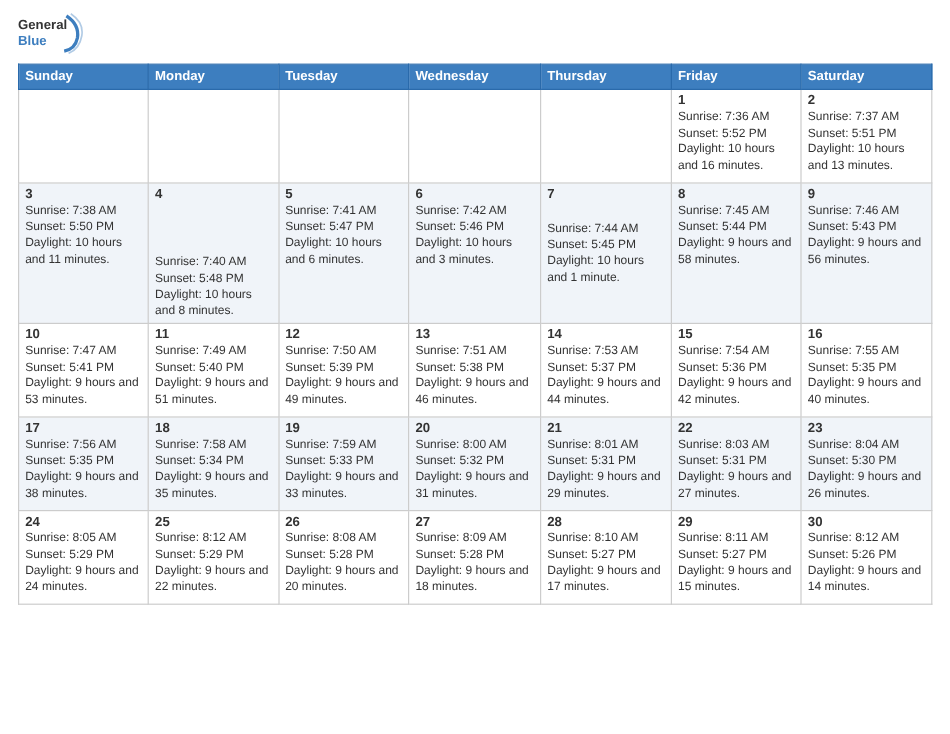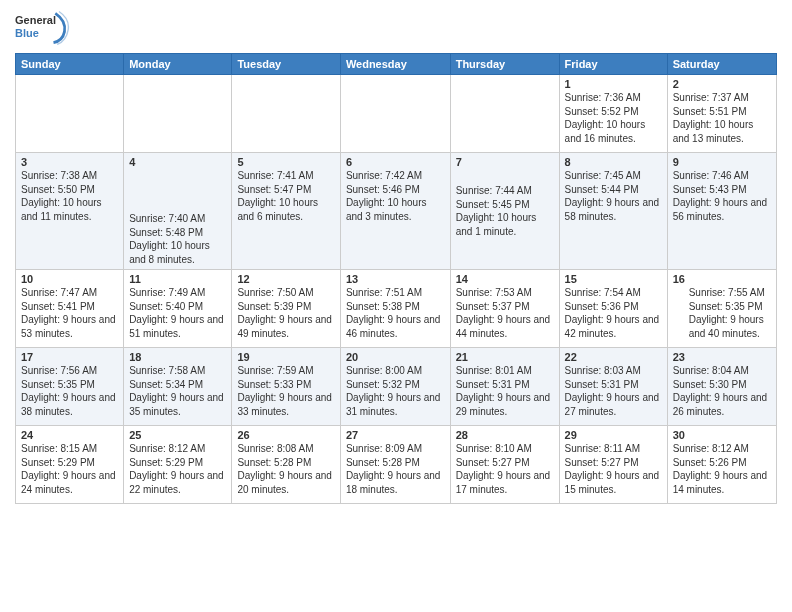--- a/index.html
+++ b/index.html
@@ -211,21 +211,21 @@
 Daylight: 9 hours and 44 minutes.</div>
           </td>
           <td>
             <span class="day-num">15</span>
             <div class="day-info" style="white-space: pre-line;">Sunrise: 7:54 AM
 Sunset: 5:36 PM
 Daylight: 9 hours and 42 minutes.</div>
           </td>
           <td>
             <span class="day-num">16</span>
-            <div class="day-info" style="white-space: pre-line; margin-left: 16px;">Sunrise: 7:55 AM
+            <div class="day-info" style="white-space: pre-line;">Sunrise: 7:55 AM
 Sunset: 5:35 PM
 Daylight: 9 hours and 40 minutes.</div>
           </td>
         </tr>
         <tr>
           <td>
             <span class="day-num">17</span>
             <div class="day-info" style="white-space: pre-line;">Sunrise: 7:56 AM
 Sunset: 5:35 PM
 Daylight: 9 hours and 38 minutes.</div>
@@ -263,21 +263,21 @@
           <td>
             <span class="day-num">23</span>
             <div class="day-info" style="white-space: pre-line;">Sunrise: 8:04 AM
 Sunset: 5:30 PM
 Daylight: 9 hours and 26 minutes.</div>
           </td>
         </tr>
         <tr>
           <td>
             <span class="day-num">24</span>
-            <div class="day-info" style="white-space: pre-line;">Sunrise: 8:15 AM
+            <div class="day-info" style="white-space: pre-line;">Sunrise: 8:05 AM
 Sunset: 5:29 PM
 Daylight: 9 hours and 24 minutes.</div>
           </td>
           <td>
             <span class="day-num">25</span>
             <div class="day-info" style="white-space: pre-line;">Sunrise: 8:12 AM
 Sunset: 5:29 PM
 Daylight: 9 hours and 22 minutes.</div>
           </td>
           <td>

